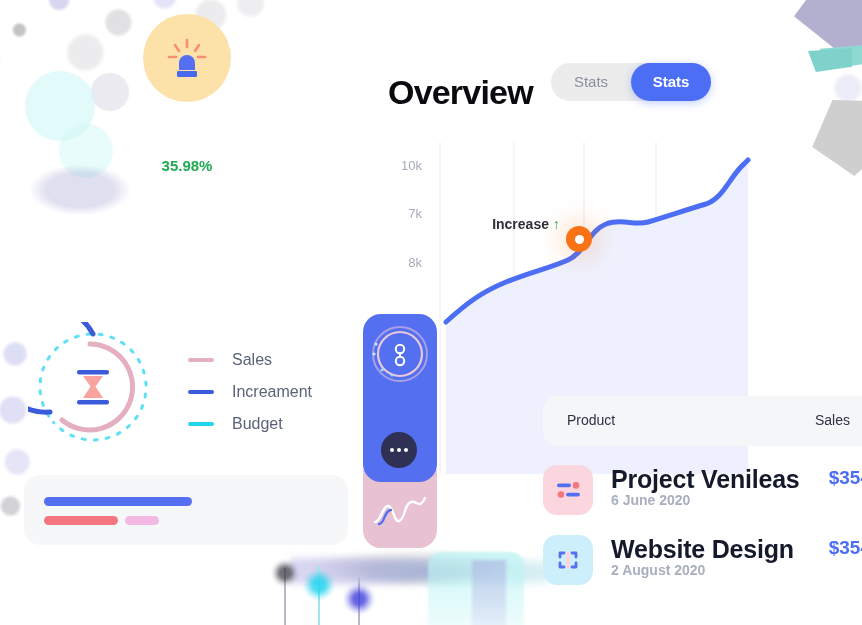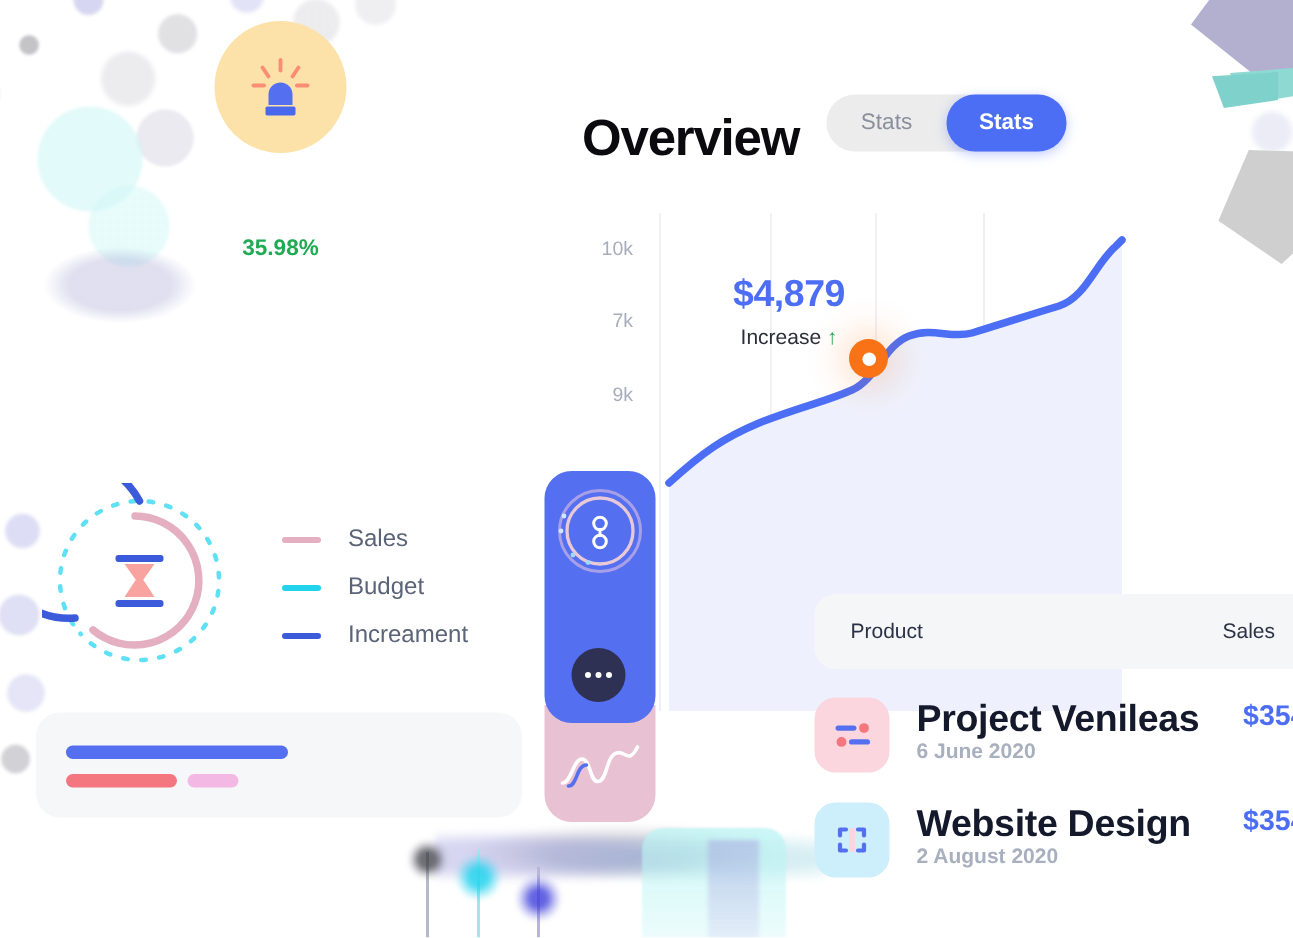--- a/index.html
+++ b/index.html
@@ -129,21 +129,21 @@
   
   .chart { position:absolute; left:386px; top:140px; width:340px; height:190px; }
   .yaxis { position:absolute; left:0; top:0; width:36px; height:190px; }
   .ytick { position:absolute; right:0; font-size:13px; color:#a7adbb; font-weight:500; }
   .tooltip-val {
     position:absolute; left:100px; top:38px; width:160px; text-align:center;
     font-size:25px; font-weight:700; color:#4c6ef5; letter-spacing:-.3px;
   }
   .tooltip-sub {
     position:absolute; left:100px; top:74px; width:160px; text-align:center;
-    font-size:14px; font-weight:400; color:#2c2f3a;
+    font-size:14px; font-weight:700; color:#2c2f3a;
   }
   .tooltip-sub .up { color:#1faa53; font-size:14px; }
   .marker {
     position:absolute; left:566px; top:226px; width:26px; height:26px;
     border-radius:50%; background:#f97316;
     display:flex; align-items:center; justify-content:center;
     box-shadow:0 0 22px 8px rgba(249,115,22,.18);
   }
   .marker i { width:9px; height:9px; border-radius:50%; background:#fff; display:block; }
 
@@ -256,41 +256,40 @@
 
   <div class="toggle">
     <div class="toggle-opt">Stats</div>
     <div class="toggle-opt active">Stats</div>
   </div>
 
   <div class="chart">
     <div class="yaxis">
       <div class="ytick" style="top:18px;">10k</div>
       <div class="ytick" style="top:66px;">7k</div>
-      <div class="ytick" style="top:115px;">9k</div>
+      <div class="ytick" style="top:115px;">8k</div>
     </div>
   </div>
 
   <svg style="position:absolute;left:438px;top:142px;" width="424" height="340">
     <g stroke="#ececf2" stroke-width="1">
       <line x1="2" y1="0" x2="2" y2="332"></line>
       <line x1="76" y1="0" x2="76" y2="332"></line>
       <line x1="146" y1="0" x2="146" y2="332"></line>
       <line x1="218" y1="0" x2="218" y2="332"></line>
     </g>
     <path d="M8 180 C 30 160, 44 150, 68 140 C 96 129, 112 126, 130 118
              C 146 111, 152 88, 168 82 C 184 76, 196 84, 210 80
              C 236 72, 248 68, 268 62 C 286 56, 292 34, 306 22 L 310 18
              L 310 332 L 8 332 Z" fill="#eef1fd"></path>
     <path d="M8 180 C 30 160, 44 150, 68 140 C 96 129, 112 126, 130 118
              C 146 111, 152 88, 168 82 C 184 76, 196 84, 210 80
              C 236 72, 248 68, 268 62 C 286 56, 292 34, 306 22 L 310 18" fill="none" stroke="#4c6ef5" stroke-width="5" stroke-linecap="round"></path>
   </svg>
 
-  <div class="tooltip-val" style="left:446px;top:182px;width:160px;">$4,879</div>
   <div class="tooltip-sub" style="left:446px;top:216px;width:160px;">
     <span>Increase</span>
     <span class="up">↑</span>
   </div>
   <div class="marker">
       <i></i>
     </div>
 
   <div class="donut-wrap">
     <svg width="130" height="130" viewBox="0 0 130 130">
@@ -304,26 +303,26 @@
       </g>
     </svg>
   </div>
 
   <div class="legend">
     <div class="legend-row">
       <span class="legend-dash" style="background:#e4afc0"></span>
       <span class="legend-label">Sales</span>
     </div>
     <div class="legend-row">
+      <span class="legend-dash" style="background:#3b5bdb"></span>
+      <span class="legend-label">Increament</span>
+    </div>
+    <div class="legend-row">
       <span class="legend-dash" style="background:#22d3ee"></span>
       <span class="legend-label">Budget</span>
-    </div>
-    <div class="legend-row">
-      <span class="legend-dash" style="background:#3b5bdb"></span>
-      <span class="legend-label">Increament</span>
     </div>
   </div>
 
   <div class="bars-card">
     <div class="bar" style="left:20px;top:22px;width:148px;background:#5470f0;"></div>
     <div class="bar" style="left:20px;top:41px;width:74px;background:#f4767e;"></div>
     <div class="bar" style="left:101px;top:41px;width:34px;background:#f3b8e4;"></div>
   </div>
 
   <div class="vcard-pink">

